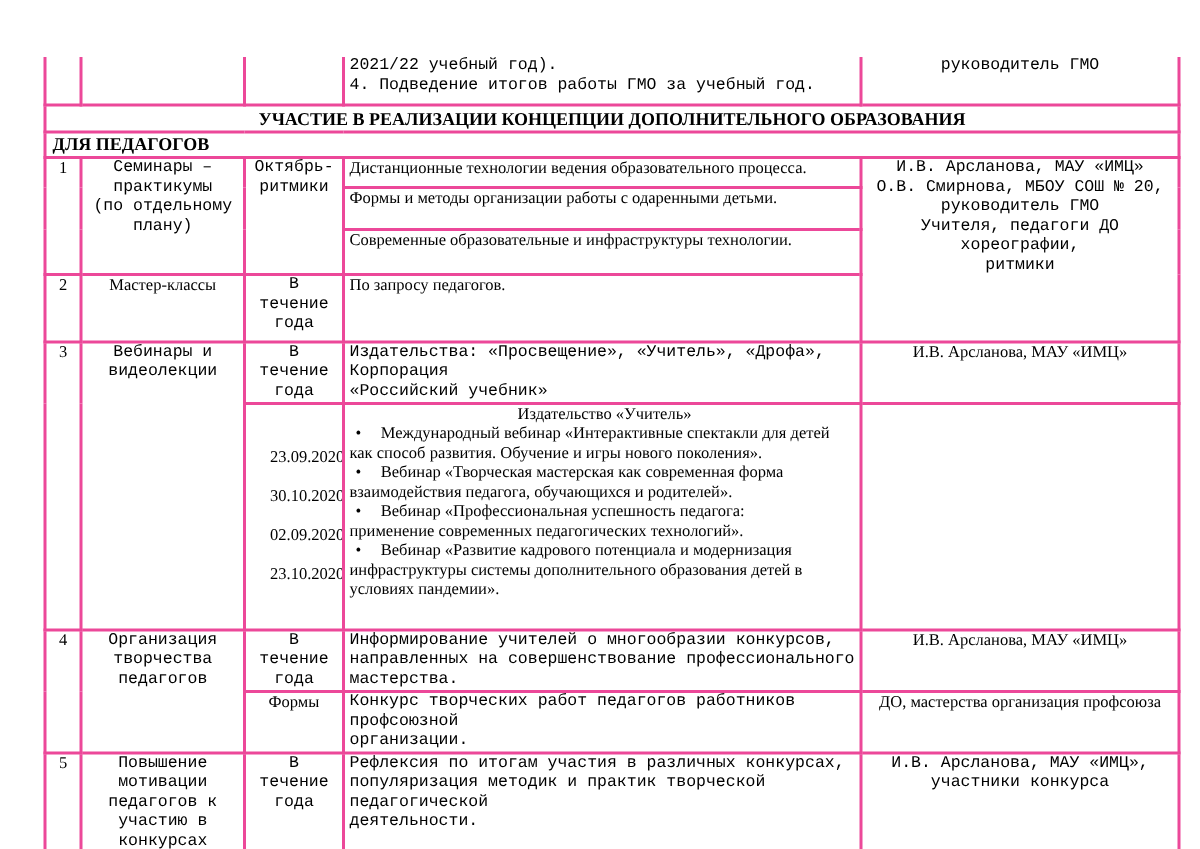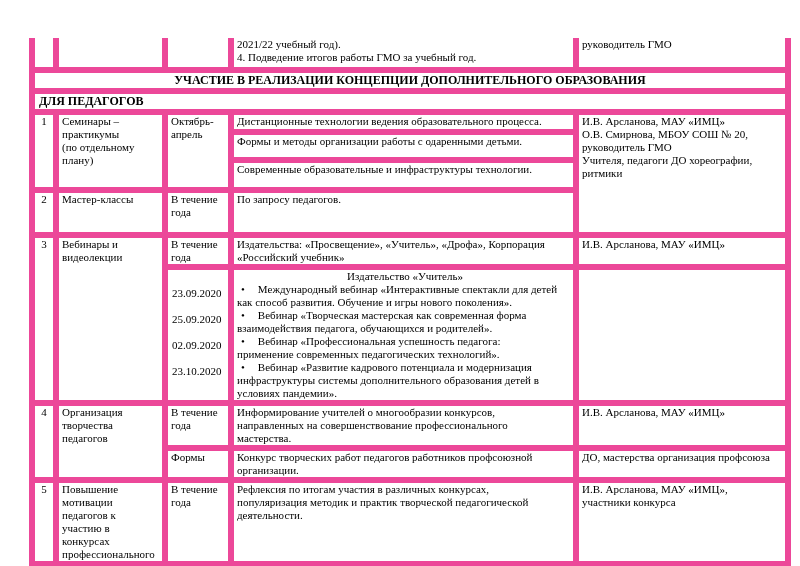--- a/index.html
+++ b/index.html
@@ -1,33 +1,33 @@
 <!DOCTYPE html>
 <html><head>
 <meta charset="utf-8">
 <style>
   html,body{margin:0;padding:0;}
   body{width:800px;height:566px;background:#ffffff;overflow:hidden;
        font-family:"Liberation Serif",serif;color:#000;}
   table.doc{border-collapse:collapse;table-layout:fixed;width:756px;
             margin:38px 0 0 29px;}
-  td{border:6px solid #ec4899;vertical-align:top;padding:0 3px;
+  td{border:2px solid #ec4899;vertical-align:top;padding:0 3px;
      font-size:11px;line-height:13px;overflow:hidden;box-sizing:border-box;}
-  .center{}
-  .pre{white-space:pre-line;}
+  .center{text-align:center;}
+  .pre{white-space:pre-line;font-family:Liberation Mono, monospace;}
   .c-num{text-align:center;}
   
   .r-partial td{border-top:none;border-bottom-width:2px;height:32px;}
   .r-section td{border-bottom-width:2px;height:18px;font-weight:bold;
                 font-size:12px;text-align:center;vertical-align:middle;padding:1px 0;}
   .r-group td{border-bottom-width:2px;height:15px;font-weight:bold;
               font-size:12px;vertical-align:middle;padding:1px 4px;}
   .h20{height:20px;} .h28{height:28px;} .h30{height:30px;} .h45{height:45px;}
   .h132{height:132px;} .h40{height:40px;} .h25{height:25px;} .h78{height:78px;}
-  .dates{text-align:left;padding:4px;}
+  .dates{text-align:right;padding:16px;}
   .dates .sp{height:13px;}
   .dates .dt{line-height:13px;margin-bottom:13px;}
   .pubhead{padding-left:3px;text-align:center;}
   .bullet{margin:0;}
   .mk{padding-left:4px;padding-right:13px;}
   .bt{white-space:pre-line;}
 </style>
 </head>
 <body>
 
@@ -58,21 +58,21 @@
     <td colspan="5">ДЛЯ ПЕДАГОГОВ</td>
   </tr>
 
   <tr class="h20">
     <td rowspan="3" class="c-num">1</td>
     <td rowspan="3" class="center pre">Семинары –
 практикумы
 (по отдельному
 плану)</td>
     <td rowspan="3" class="center pre">Октябрь-
-апрель</td>
+ритмики</td>
     <td>Дистанционные технологии ведения образовательного процесса.</td>
     <td rowspan="4" class="center pre">И.В. Арсланова, МАУ «ИМЦ»
 О.В. Смирнова, МБОУ СОШ № 20,
 руководитель ГМО
 Учителя, педагоги ДО хореографии,
 ритмики</td>
   </tr>
   <tr class="h28">
     <td>Формы и методы организации работы с одаренными детьми.</td>
   </tr>
@@ -95,21 +95,21 @@
     <td class="center pre">В течение
 года</td>
     <td class="pre">Издательства: «Просвещение», «Учитель», «Дрофа», Корпорация
 «Российский учебник»</td>
     <td class="center">И.В. Арсланова, МАУ «ИМЦ»</td>
   </tr>
   <tr class="h132">
     <td class="dates">
       <div class="sp"></div>
       <div class="dt">23.09.2020</div>
-      <div class="dt">25.09.2020</div>
+      <div class="dt">30.10.2020</div>
       <div class="dt">02.09.2020</div>
       <div class="dt">23.10.2020</div>
     </td>
     <td>
       <div class="pubhead">Издательство «Учитель»</div>
       <div class="bullet"><span class="mk">•</span><span class="bt">Международный вебинар «Интерактивные спектакли для детей
 как способ развития. Обучение и игры нового поколения».</span></div>
       <div class="bullet"><span class="mk">•</span><span class="bt">Вебинар «Творческая мастерская как современная форма
 взаимодействия педагога, обучающихся и родителей».</span></div>
       <div class="bullet"><span class="mk">•</span><span class="bt">Вебинар «Профессиональная успешность педагога:

